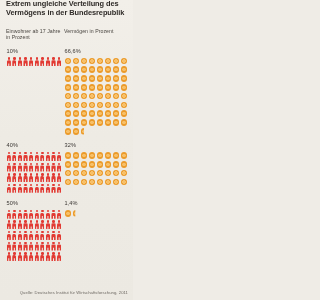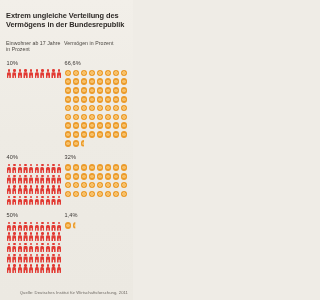--- a/index.html
+++ b/index.html
@@ -8,21 +8,21 @@
     width:133px;height:300px;
     background:#efece6;
     font-family:"Liberation Sans","DejaVu Sans",sans-serif;
     overflow:hidden;
     position:relative;
   }
   .sheet{
     position:absolute;inset:0;
     background:linear-gradient(180deg,#f2efe9 0%,#eeebe4 45%,#ece9e2 100%);
     box-sizing:border-box;
-    padding:12px 5px 4px 6px;
+    padding:0 5px 4px 6px;
   }
   .title{
     font-size:7.4px;
     line-height:8.6px;
     font-weight:bold;
     color:#2e2a27;
     letter-spacing:-0.05px;
     margin:0 0 0 0;
     max-width:122px;
   }

